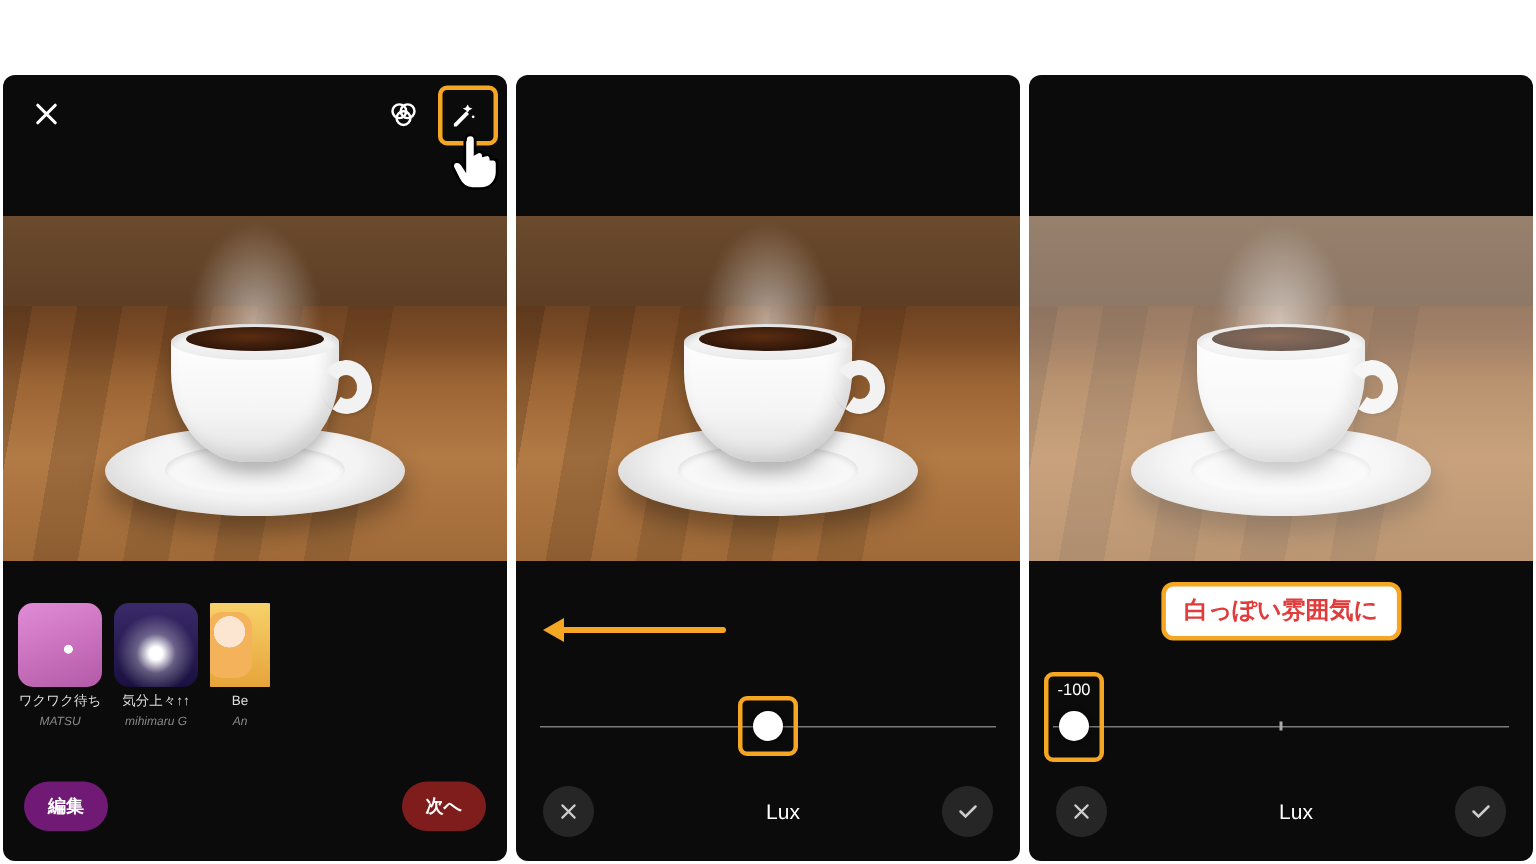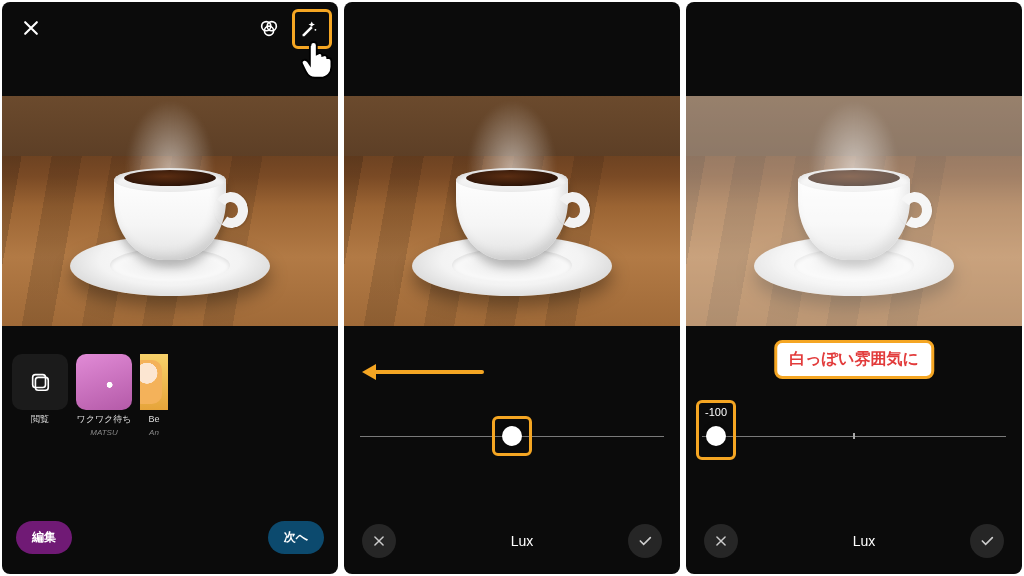--- a/index.html
+++ b/index.html
@@ -1,18 +1,18 @@
 <!DOCTYPE html>
 <html><head>
 <meta charset="utf-8">
 <style>
   * { box-sizing: border-box; margin: 0; padding: 0; }
   html, body { width: 1024px; height: 576px; background: #fff; font-family: -apple-system, "Hiragino Sans", sans-serif; overflow: hidden; }
   .stage { display: flex; gap: 6px; padding: 2px; width: 1024px; height: 576px; }
-  .phone { flex: 1; background: #0b0b0b; border-radius: 8px; position: relative; display: flex; flex-direction: column; overflow: hidden; }
+  .phone { flex: 1; background: #0b0b0b; border-radius: 8px; position: relative; display: flex; flex-direction: column; overflow: hidden; margin-top: 48px; }
   .topbar { height: 52px; display: flex; align-items: center; justify-content: space-between; padding: 0 12px; }
   .icon-btn { width: 34px; height: 34px; display: flex; align-items: center; justify-content: center; color: #fff; cursor: pointer; }
   .topright { display: flex; gap: 6px; align-items: center; }
   .photo-wrap { width: 100%; padding: 0; }
   .photo { width: 100%; height: 230px; position: relative; overflow: hidden; }
   
   .wood { position: absolute; inset: 0; background:
     linear-gradient(100deg, rgba(0,0,0,.15) 0 8%, transparent 8% 16%, rgba(0,0,0,.12) 16% 24%, transparent 24% 32%, rgba(0,0,0,.1) 32% 40%, transparent 40% 48%, rgba(0,0,0,.1) 48% 56%, transparent 56% 64%, rgba(0,0,0,.1) 64% 72%, transparent 72% 100%),
     linear-gradient(180deg, #4a2e18 0%, #7a4a25 35%, #9b6433 48%, #b27a45 70%, #a06a38 100%);
   }
@@ -30,21 +30,21 @@
   
   .filters { display:flex; gap:8px; padding: 28px 10px 0 10px; overflow:hidden; }
   .filter { width: 56px; display:flex; flex-direction:column; align-items:center; gap:4px; }
   .thumb { width:56px; height:56px; border-radius:10px; background:#333; position:relative; overflow:hidden; }
   .thumb.browse { background:#1b1b1b; display:flex; align-items:center; justify-content:center; }
   .flab { font-size: 9px; color:#ddd; text-align:center; line-height:1.15; max-width:60px; overflow:hidden; white-space:nowrap; }
   .flab2 { font-size: 8px; color:#888; white-space:nowrap;font-style:italic; }
   .bottombar1 { margin-top:auto; height:64px; display:flex; align-items:center; justify-content:space-between; padding: 0 14px 10px; }
   .pill { padding: 8px 16px; border-radius: 999px; font-size: 12px; font-weight:600; color:#fff; cursor:pointer; }
   .pill.dark { background:#701a75; }
-  .pill.blue { background:#0c4a6e; }
+  .pill.blue { background:#7f1d1d; }
 
   
   .slider-area { position: relative; flex:1; }
   .track { position:absolute; left:16px; right:16px; top: 50%; height:1px; background:#7a7a7a; }
   .tick { position:absolute; top:50%; width:2px; height:6px; background:#aaa; transform:translate(-50%,-50%); }
   .knob { position:absolute; top:50%; width:20px; height:20px; background:#fff; border-radius:50%; transform:translate(-50%,-50%); box-shadow:0 0 4px rgba(0,0,0,.6); }
   .val-label { position:absolute; color:#fff; font-size:11px; transform:translateX(-50%); }
   .bottombar2 { height:58px; display:flex; align-items:center; justify-content:space-between; padding: 0 18px 8px; }
   .round { width:34px; height:34px; border-radius:50%; background:#262626; display:flex; align-items:center; justify-content:center; color:#ccc; cursor:pointer; }
   .toolname { color:#fff; font-size:14px; font-weight:500;padding-left:20px; }
@@ -112,34 +112,30 @@
             <div class="cup-rim">
               <div class="coffee"></div>
             </div>
             <div class="handle"></div>
           </div>
       </div>
     </div>
 
     <div class="filters">
       <div class="filter">
-        <div class="thumb browse">
-          <svg width="22" height="22" viewBox="0 0 24 24" fill="none" stroke="#fff" stroke-width="1.8">
-              <rect x="4" y="4" width="14" height="14" rx="3"></rect>
-              <rect x="7" y="7" width="14" height="14" rx="3"></rect>
-            </svg>
-        </div>
-        <div class="flab">閲覧</div>
-      </div>
-      <div class="filter">
         <div class="thumb pink"></div>
         <div class="flab">ワクワク待ち</div>
         <div class="flab2">MATSU</div>
       </div>
-      <div class="filter" style="width:28px; overflow:hidden;">
+      <div class="filter">
+        <div class="thumb light"></div>
+        <div class="flab">気分上々↑↑</div>
+        <div class="flab2">mihimaru G</div>
+      </div>
+      <div class="filter" style="width:40px; overflow:hidden;">
         <div class="thumb anime"></div>
         <div class="flab">Be</div>
         <div class="flab2">An</div>
       </div>
     </div>
 
     <div class="bottombar1">
       <div class="pill dark">編集</div>
       <div class="pill blue">次へ</div>
     </div>

